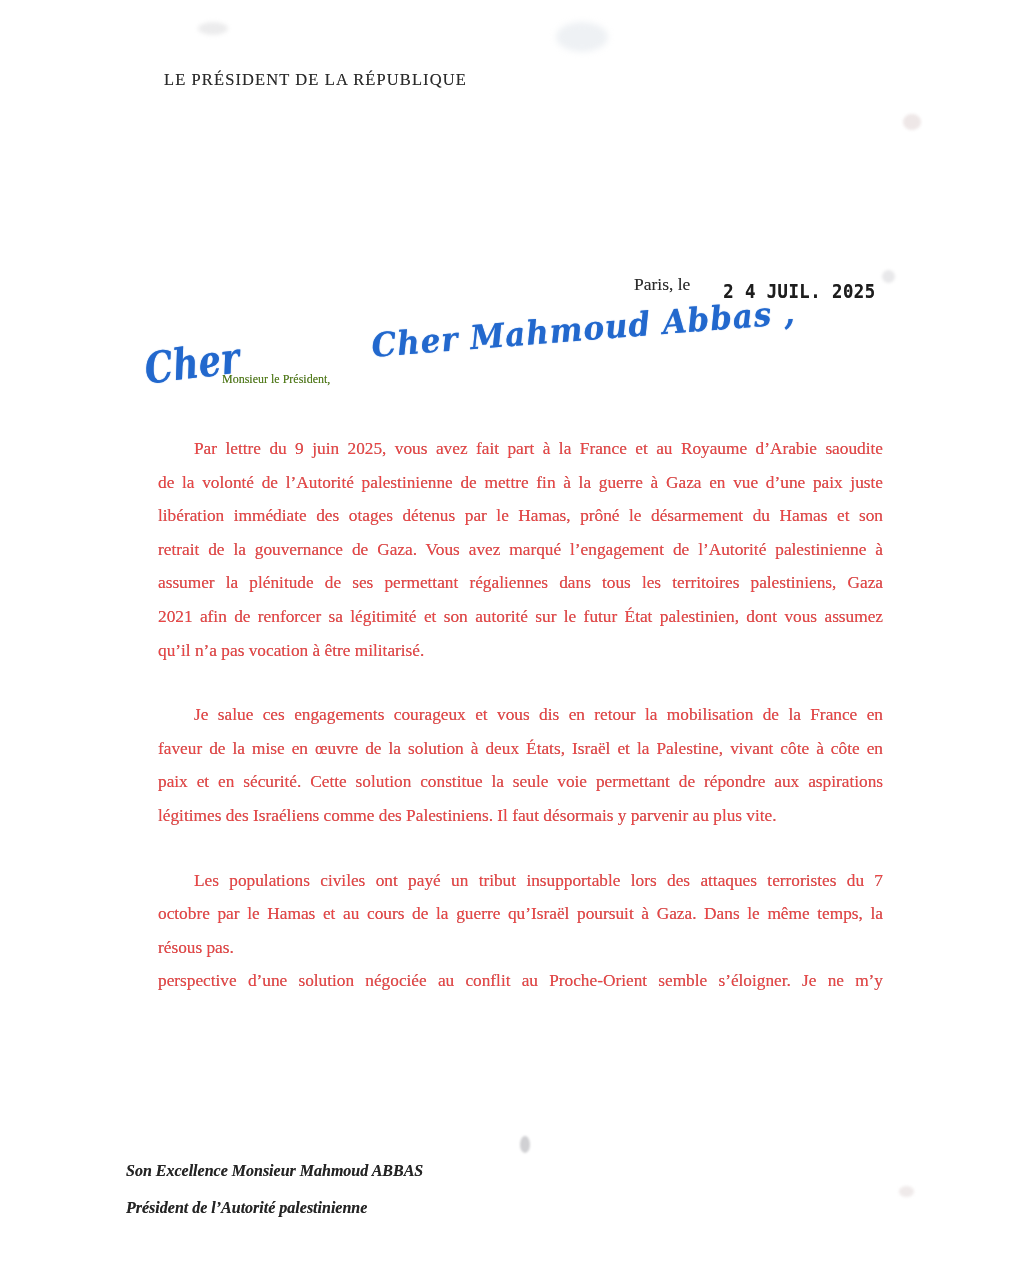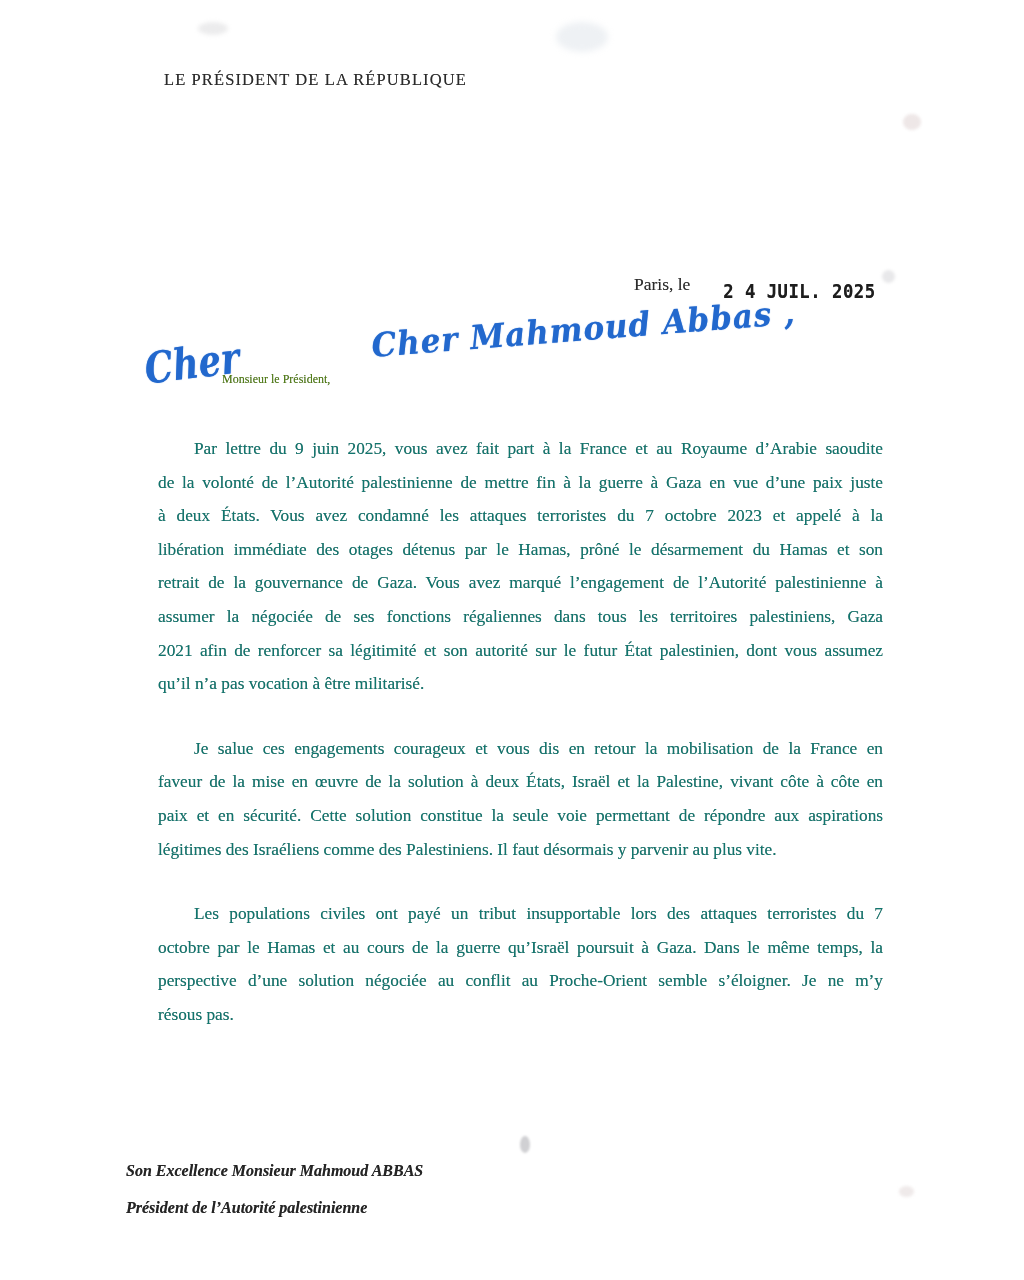--- a/index.html
+++ b/index.html
@@ -87,21 +87,21 @@
     margin-top: 10px;
   }
   
   .body-block {
     position: absolute;
     left: 158px;
     top: 432px;
     width: 725px;
     font-size: 17.3px;
     line-height: 33.6px;
-    color: #0f766e;
+    color: #ef4444;
     text-shadow: 0 0 0.5px rgba(40,40,40,0.5);
   }
   .paragraph { margin: 0 0 31px 0; }
   .line {
     text-align: justify;
     text-align-last: justify;
     height: 33.6px;
     overflow: hidden;
   }
   .line.first { text-indent: 36px; }
@@ -152,38 +152,37 @@
 
   <div class="hand hand-margin">Cher</div>
   <div class="hand hand-note">Cher Mahmoud Abbas ,</div>
 
   <div class="salutation">Monsieur le Président,</div>
 
   <div class="body-block">
       <div class="paragraph">
         <div class="line first">Par lettre du 9 juin 2025, vous avez fait part à la France et au Royaume d’Arabie saoudite</div>
         <div class="line">de la volonté de l’Autorité palestinienne de mettre fin à la guerre à Gaza en vue d’une paix juste</div>
-        <div class="line">à deux États. Vous avez condamné les attaques terroristes du 7 octobre 2023 et appelé à la</div>
         <div class="line">libération immédiate des otages détenus par le Hamas, prôné le désarmement du Hamas et son</div>
         <div class="line">retrait de la gouvernance de Gaza. Vous avez marqué l’engagement de l’Autorité palestinienne à</div>
-        <div class="line">assumer la négociée de ses fonctions régaliennes dans tous les territoires palestiniens, Gaza</div>
+        <div class="line">assumer la plénitude de ses permettant régaliennes dans tous les territoires palestiniens, Gaza</div>
         <div class="line">2021 afin de renforcer sa légitimité et son autorité sur le futur État palestinien, dont vous assumez</div>
         <div class="line last">qu’il n’a pas vocation à être militarisé.</div>
       </div>
       <div class="paragraph">
         <div class="line first">Je salue ces engagements courageux et vous dis en retour la mobilisation de la France en</div>
         <div class="line">faveur de la mise en œuvre de la solution à deux États, Israël et la Palestine, vivant côte à côte en</div>
         <div class="line">paix et en sécurité. Cette solution constitue la seule voie permettant de répondre aux aspirations</div>
         <div class="line last">légitimes des Israéliens comme des Palestiniens. Il faut désormais y parvenir au plus vite.</div>
       </div>
       <div class="paragraph">
         <div class="line first">Les populations civiles ont payé un tribut insupportable lors des attaques terroristes du 7</div>
         <div class="line">octobre par le Hamas et au cours de la guerre qu’Israël poursuit à Gaza. Dans le même temps, la</div>
+        <div class="line last">résous pas.</div>
         <div class="line">perspective d’une solution négociée au conflit au Proche-Orient semble s’éloigner. Je ne m’y</div>
-        <div class="line last">résous pas.</div>
       </div>
     </div>
 
   <div class="recipient">
     <div>Son Excellence Monsieur Mahmoud ABBAS</div>
     <div>Président de l’Autorité palestinienne</div>
   </div>
 
 </div>
 

